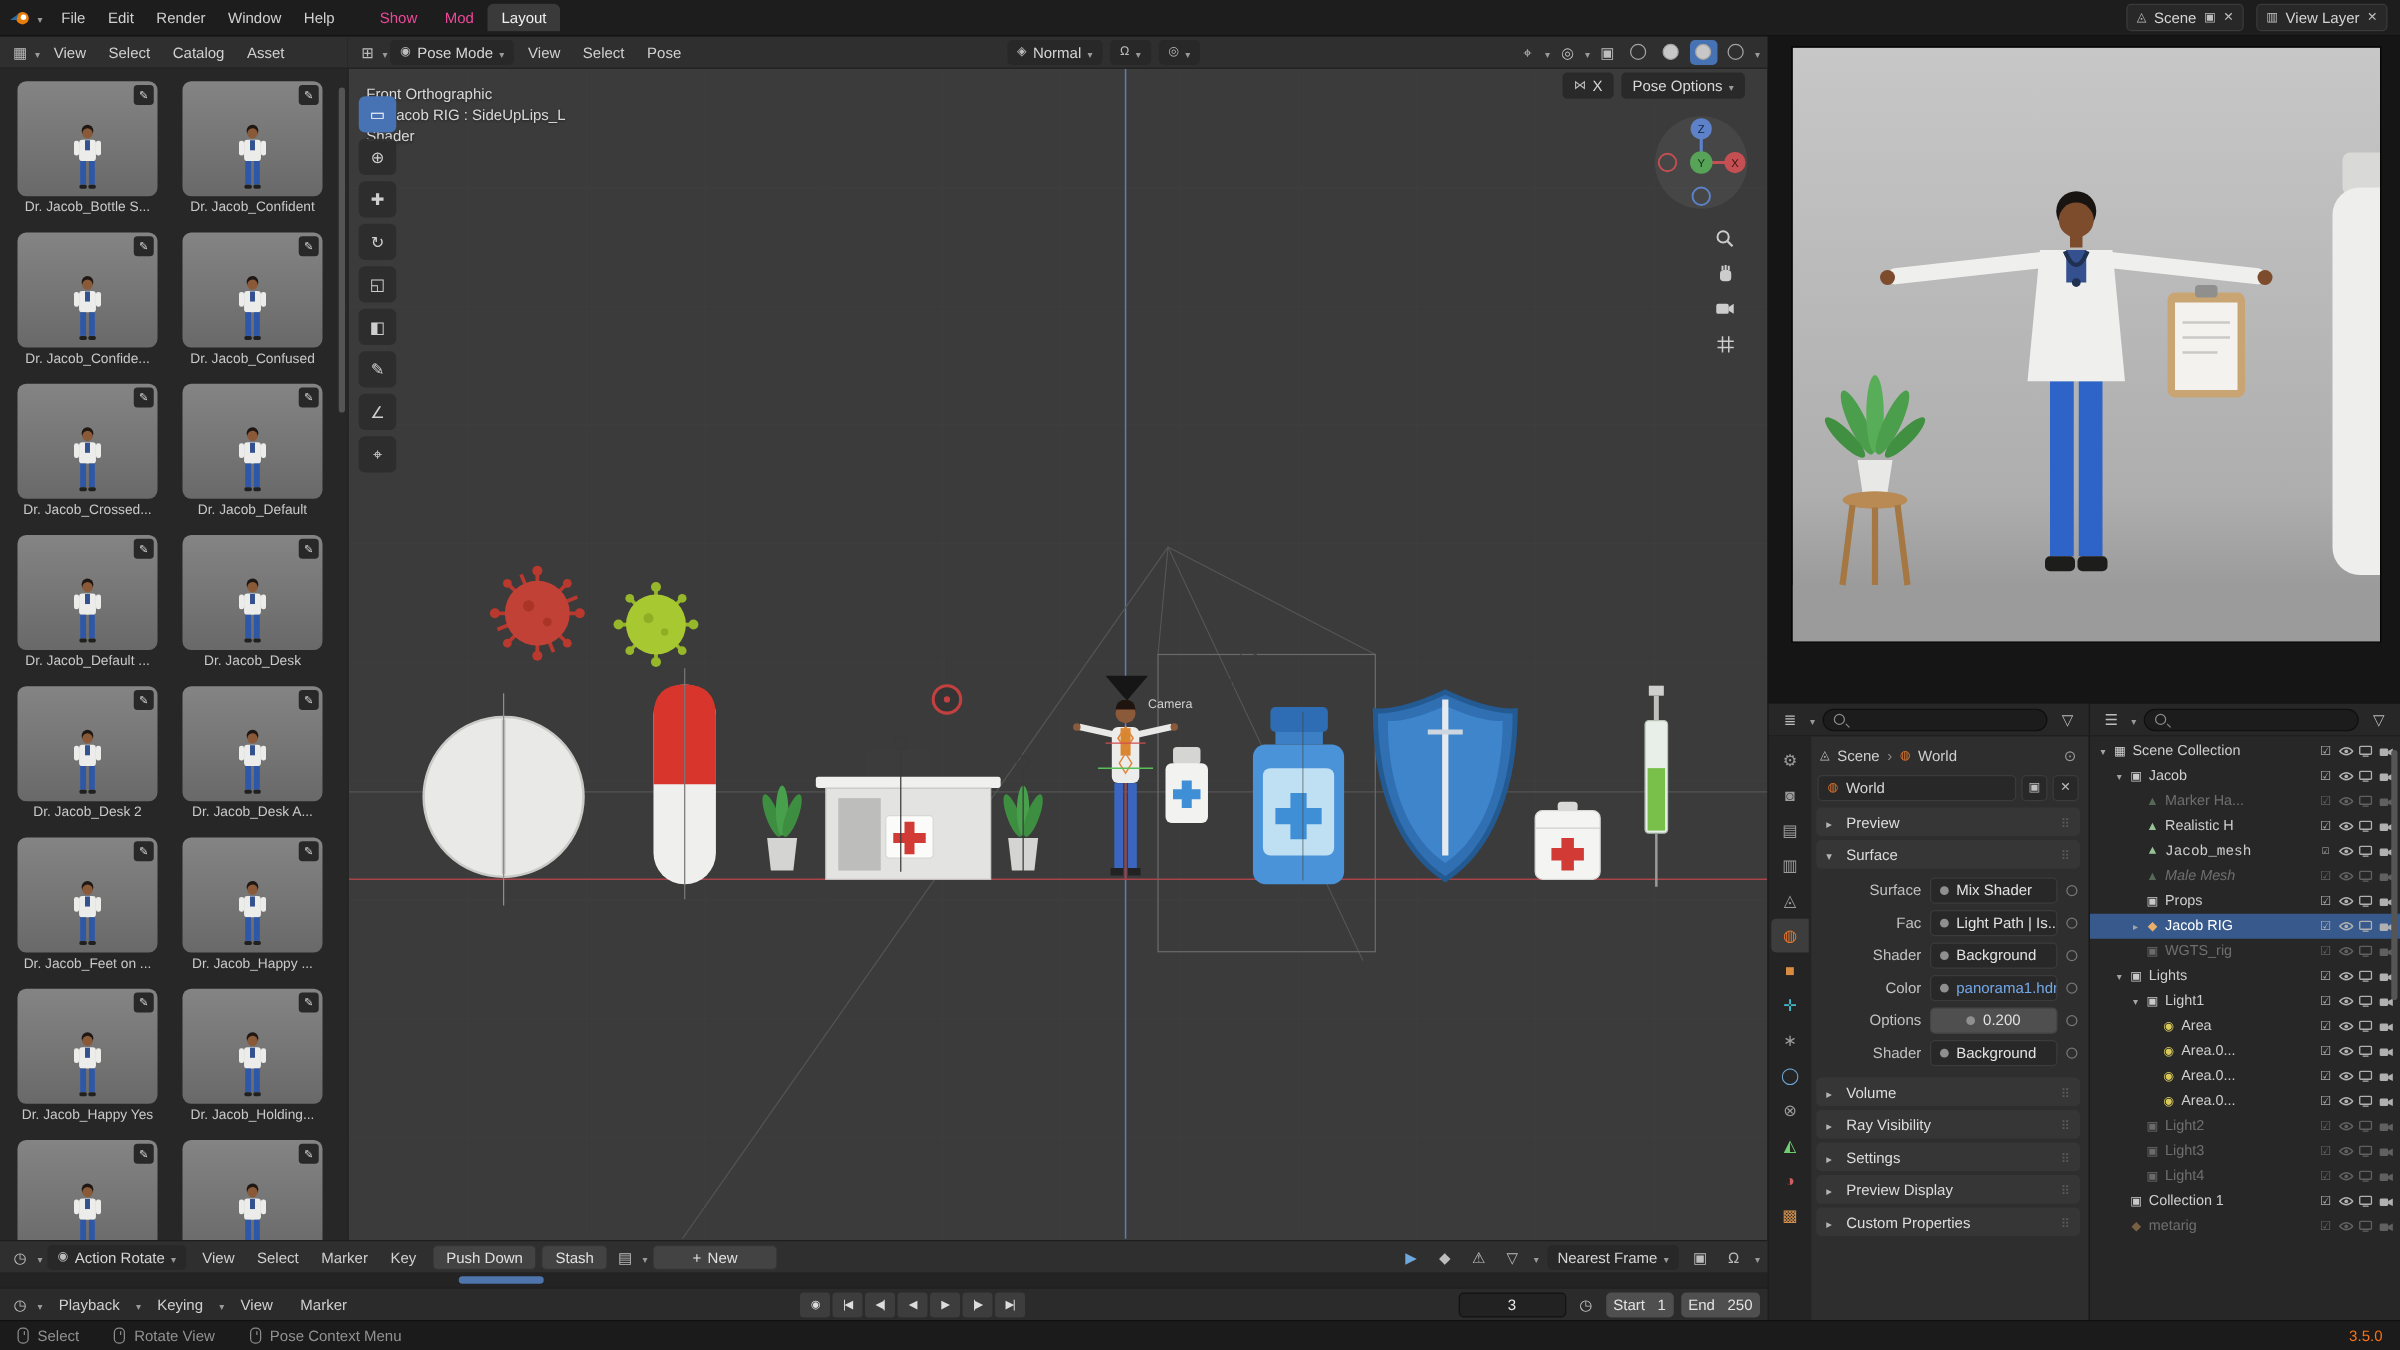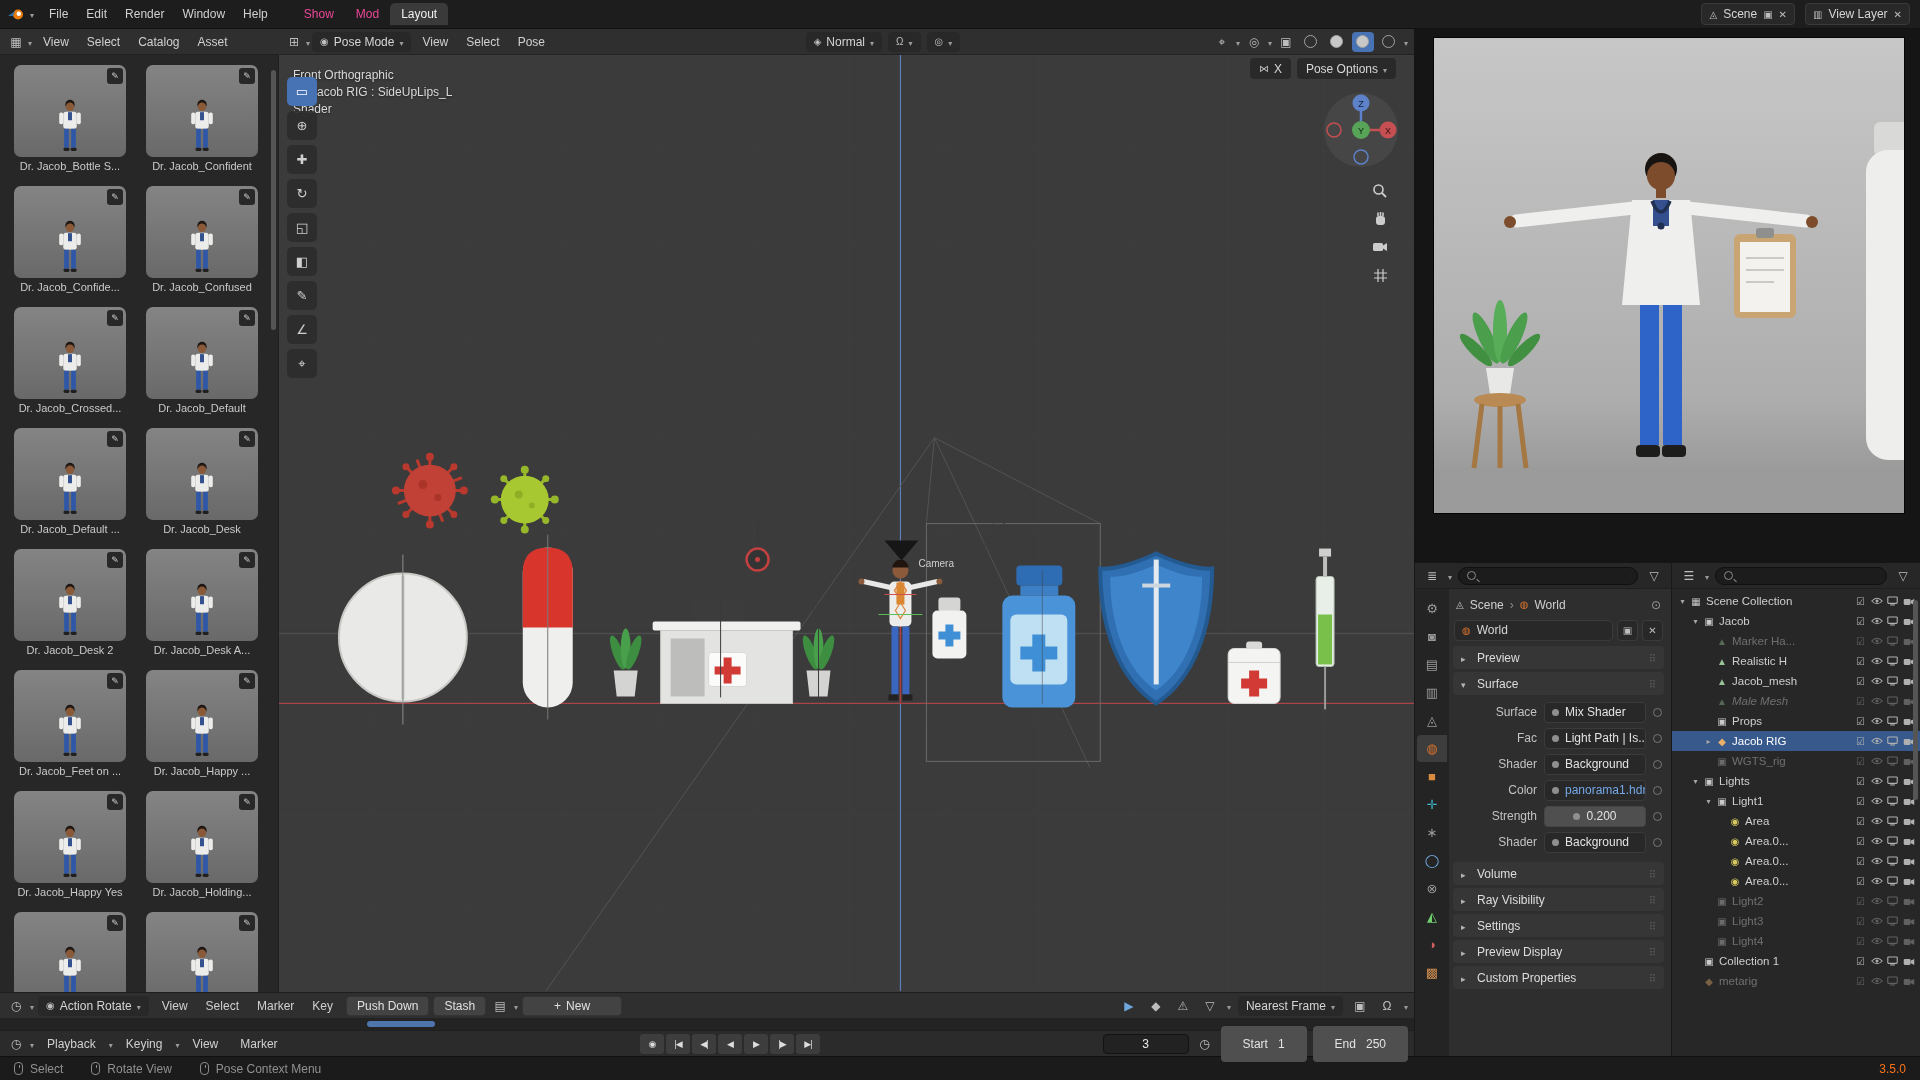--- a/index.html
+++ b/index.html
@@ -102,21 +102,21 @@
 .btn{display:flex;align-items:center;gap:5px;background:#434343;border:1px solid #343434;border-radius:4px;height:20px;padding:0 10px;color:#e0e0e0;white-space:nowrap}
 .btn.wide{min-width:100px;justify-content:center}
 .dope-right{margin-left:auto;display:flex;align-items:center;gap:7px}
 .dope-content{position:absolute;left:0;top:1018px;width:1414px;height:12px;background:#232323;z-index:9}
 .hscroll{position:absolute;left:367px;top:3px;width:68px;height:6px;border-radius:3px;background:#4f75ad}
 .timeline-bar{position:absolute;left:0;top:1030px;width:1414px;height:26px;background:#2b2b2b;border-top:1px solid #1f1f1f;display:flex;align-items:center;gap:4px;padding:0 6px;z-index:10}
 .transport{position:absolute;left:640px;display:flex;gap:2px}
 .tr-btn{min-width:24px;height:20px;background:#3d3d3d;border-radius:3px;display:flex;align-items:center;justify-content:center;font-size:9px;color:#ddd;padding:0 5px;letter-spacing:-1px}
 .timeline-right{margin-left:auto;display:flex;gap:6px;align-items:center}
 .frame-field{width:86px;height:20px;background:#222;border:1px solid #121212;border-radius:4px;color:#eaeaea;display:flex;align-items:center;justify-content:center}
-.range-pill{height:36px;background:#4f4f4f;border-radius:4px;display:flex;align-items:center;gap:10px;padding:0 22px;color:#e3e3e3}
+.range-pill{height:20px;background:#4f4f4f;border-radius:4px;display:flex;align-items:center;gap:10px;padding:0 6px;color:#e3e3e3}
 
 .statusbar{position:absolute;left:0;top:1056px;width:1920px;height:24px;background:#1b1b1b;border-top:1px solid #101010;display:flex;align-items:center;gap:28px;padding:0 14px;color:#919191}
 .status-item{display:flex;align-items:center;gap:7px}
 .mouse{width:9px;height:13px;border:1px solid #8a8a8a;border-radius:4px;position:relative;flex-shrink:0}
 .mouse::after{content:"";position:absolute;left:4px;top:2px;width:1px;height:3px;background:#8a8a8a}
 .version{margin-left:auto;color:#f97316}
 </style>
 </head>
 <body>
 
@@ -783,21 +783,21 @@
           <div class="prop-row accent">
             <span class="prop-label">Color</span>
             <div class="prop-field">
               <span class="socket"></span>
               <span class="val">panorama1.hdr</span>
             </div>
             <span class="deco-dot"></span>
           </div>
 
           <div class="prop-row number">
-            <span class="prop-label">Strength</span>
+            <span class="prop-label">Options</span>
             <div class="prop-field">
               <span class="socket"></span>
               <span class="val">0.200</span>
             </div>
             <span class="deco-dot"></span>
           </div>
 
           <div class="prop-row">
             <span class="prop-label">Shader</span>
             <div class="prop-field">
@@ -955,21 +955,21 @@
             </span>
             <span class="olc">
               <svg width="12" height="9" viewBox="0 0 16 11">
                 <rect x="1" y="2" width="9" height="8" rx="1.5" fill="#b0b0b0"></rect>
                 <path d="M10 4.5 L15 2 V10 L10 7.5 Z" fill="#b0b0b0"></path>
               </svg>
             </span>
           </span>
         </div>
 
-        <div class="ol-row" data-icon="mesh" style="padding-left: 30px;">
+        <div class="ol-row" data-icon="mesh" style="padding-left: 30px; font-family: Liberation Mono, monospace;">
           <span class="ol-tri"></span>
           <span class="ol-ico"></span>
           <span class="ol-label">Jacob_mesh</span>
           <span class="ol-ctrls">
             <span class="olc">☑</span>
             <span class="olc">
               <svg width="12" height="8" viewBox="0 0 16 10">
                 <path d="M1 5 Q8 -2.5 15 5 Q8 12.5 1 5 Z" fill="none" stroke="#b0b0b0" stroke-width="1.4"></path>
                 <circle cx="8" cy="5" r="2" fill="#b0b0b0"></circle>
               </svg>

